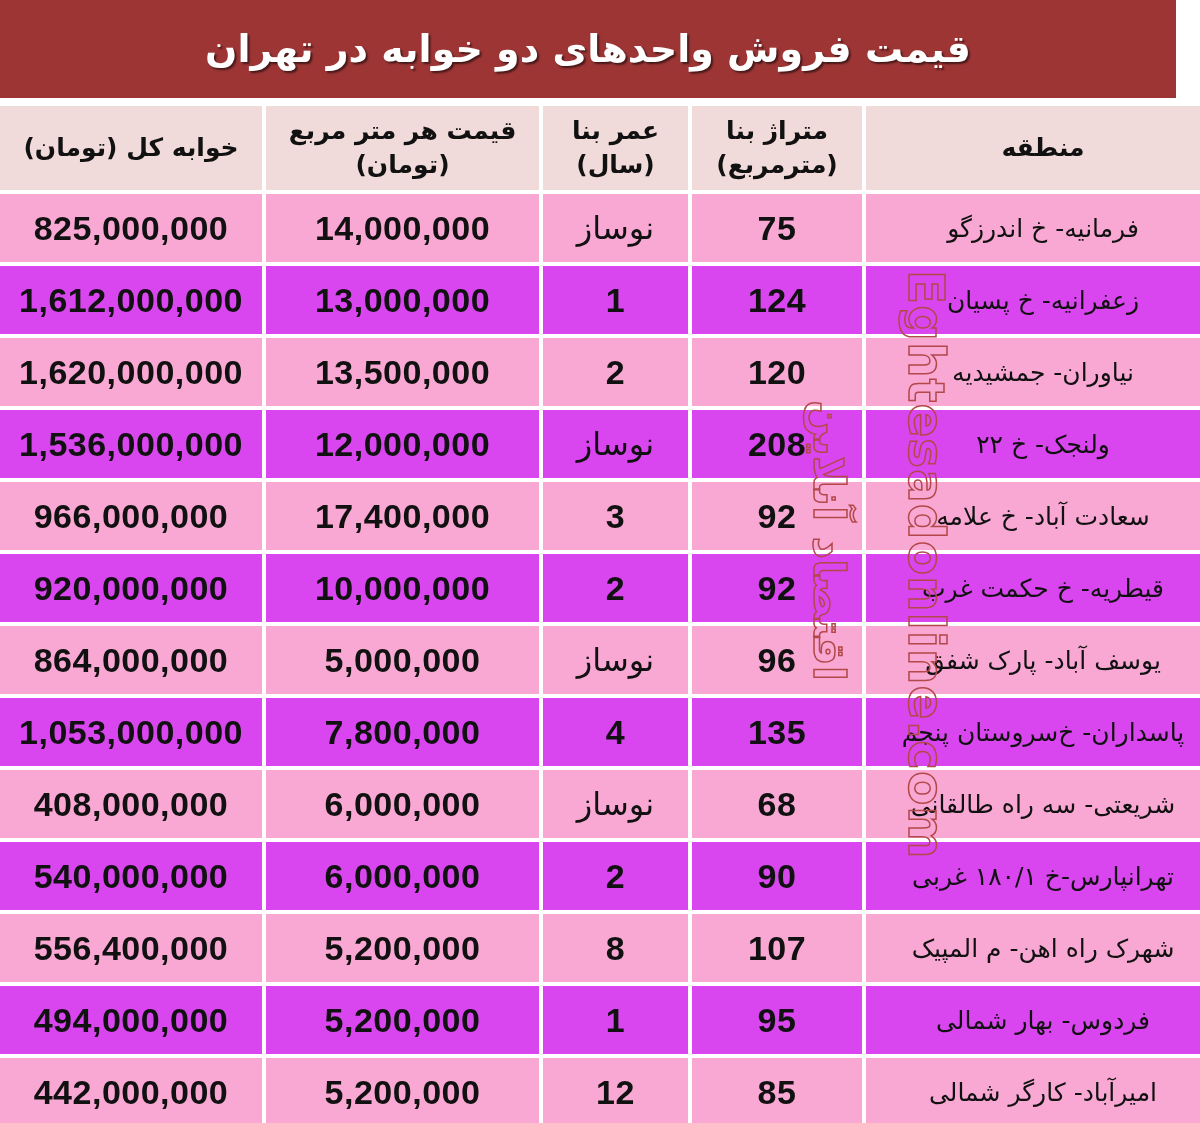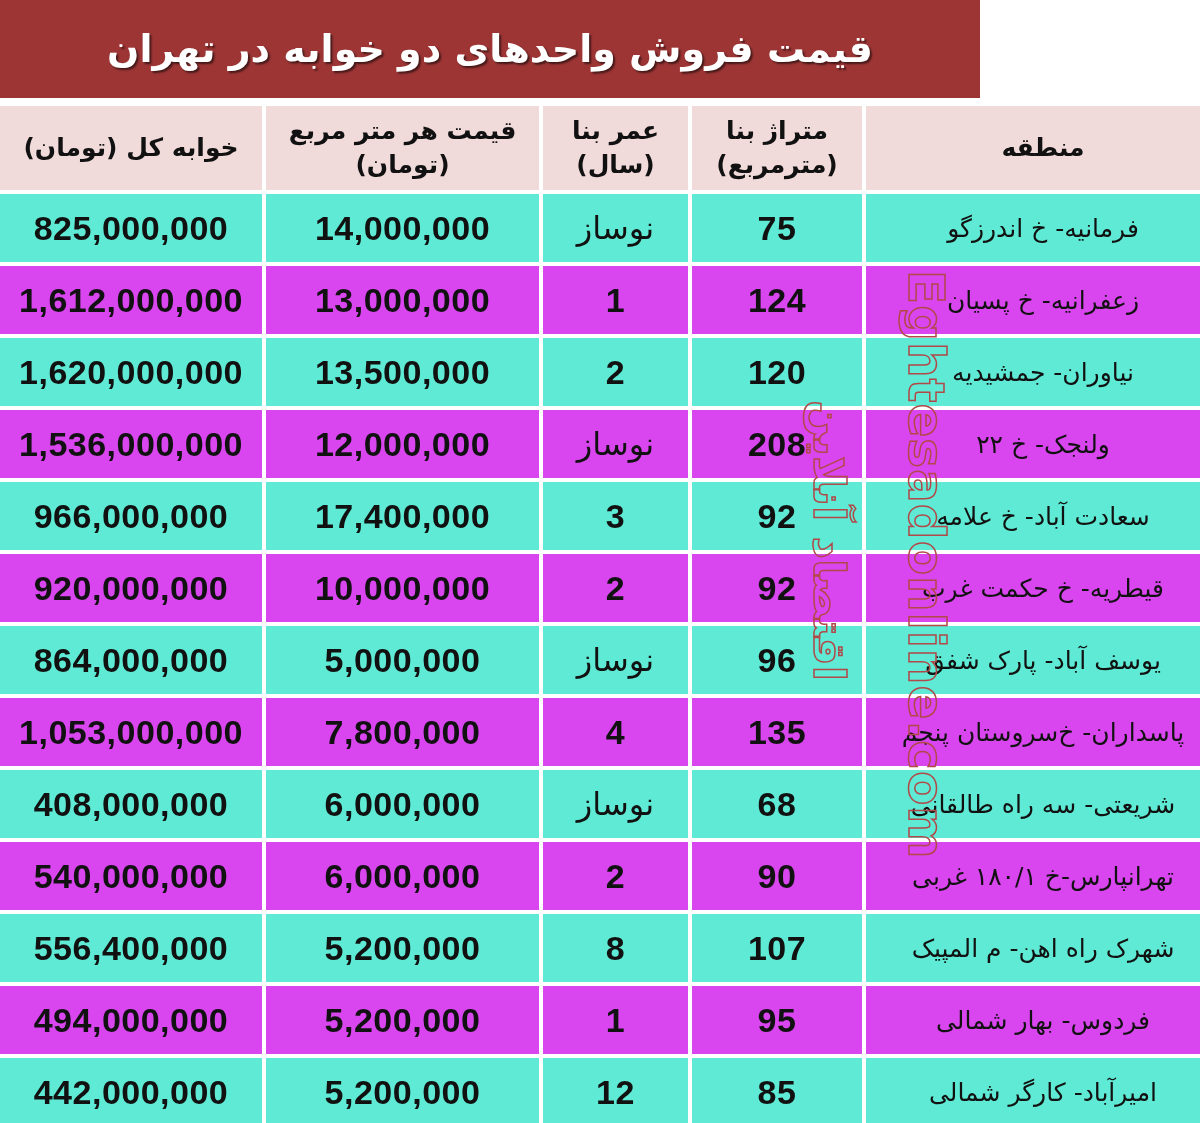--- a/index.html
+++ b/index.html
@@ -1,18 +1,18 @@
 <!DOCTYPE html>
 <html><head>
   <meta charset="utf-8">
   <style>
     html, body { margin: 0; padding: 0; background: #ffffff; }
     body { width: 1200px; height: 1123px; overflow: hidden; position: relative; font-family: "DejaVu Sans", sans-serif; }
     .title-band {
-      position: absolute; left: 0; top: 0; width: 980px; height: 98px;
+      position: absolute; left: 0; top: 0; width: 1176px; height: 98px;
       background: #9d3535;
       display: flex; align-items: center; justify-content: center;
       border-bottom: 4px solid #ffffff;
     }
     .title-band h1 {
       margin: 0; color: #ffffff; font-size: 38px; font-weight: bold;
       font-family: "DejaVu Sans", sans-serif; direction: rtl;
       text-shadow: 2px 2px 2px rgba(0,0,0,0.55);
     }
     table.grid {
@@ -21,21 +21,21 @@
       table-layout: fixed;
     }
     table.grid th, table.grid td {
       text-align: center; vertical-align: middle; padding: 0; color: #111;
     }
     table.grid th {
       height: 84px; background: #f1dada; font-weight: bold; font-size: 25px; line-height: 34px;
       direction: rtl; font-family: "DejaVu Sans", sans-serif;
     }
     table.grid td { height: 68px; }
-    tr.odd td { background: #5eead4; }
+    tr.odd td { background: #f9a8d4; }
     tr.even td { background: #d946ef; }
     td.num { font-family: "Liberation Sans", sans-serif; font-weight: bold; font-size: 34px; letter-spacing: 0.5px; }
     td.age-text { font-family: "DejaVu Sans", sans-serif; font-size: 32px; direction: rtl; }
     td.region { font-family: "DejaVu Sans", sans-serif; font-size: 25px; direction: rtl; }
     .watermark {
       position: absolute; left: 800px; top: 270px; width: 160px; height: 480px;
       pointer-events: none;
     }
     .wm-latin {
       position: absolute; left: 105px; top: 0; transform-origin: 0 0;

